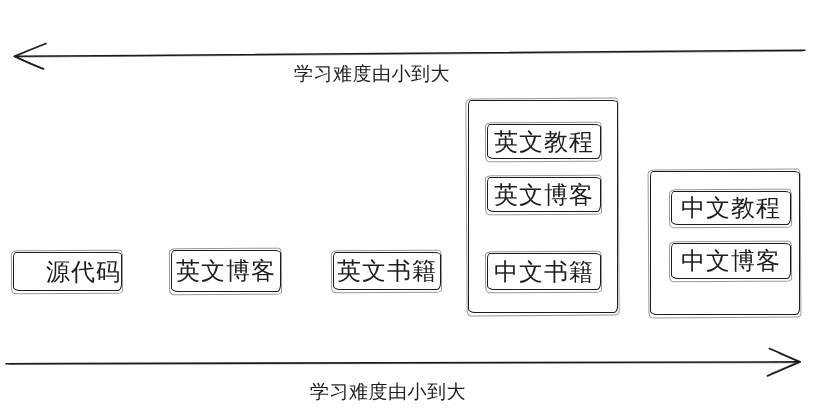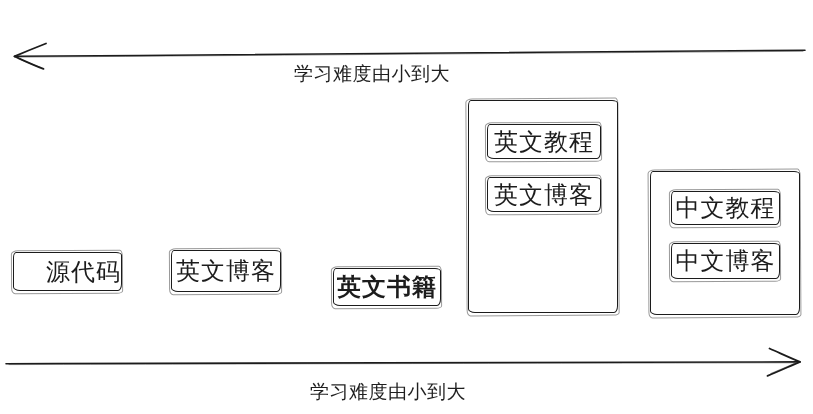--- a/index.html
+++ b/index.html
@@ -58,32 +58,32 @@
     letter-spacing: 1px;
     color: #1c1c1c;
   }
   .group {
     background: transparent;
   }
 
   
   #node-source-code   { left: 13px;  top: 252px; width: 109px; height: 39px; justify-content: flex-end; }
   #node-official-docs { left: 171px; top: 250px; width: 110px; height: 42px; }
-  #node-english-books { left: 333px; top: 268px; width: 108px; height: 38px; font-weight: bold; }
+  #node-english-books { left: 333px; top: 252px; width: 108px; height: 38px; }
 
   
   #group-1 { left: 468px; top: 100px; width: 150px; height: 213px; }
   #group-1 .node { position: absolute; left: 18px; width: 114px; }
   #node-english-tutorials { top: 23px;  height: 35px; }
   #node-english-blogs     { top: 76px;  height: 35px; }
   #node-chinese-books     { top: 152px; height: 37px; }
 
   
   #group-2 { left: 650px; top: 171px; width: 150px; height: 144px; }
-  #group-2 .node { position: absolute; left: 20px; width: 109px; }
+  #group-2 .node { position: absolute; left: 20px; width: 120px; }
   #node-chinese-tutorials { top: 19px; height: 34px; }
   #node-chinese-blogs     { top: 71px; height: 36px; }
 </style>
 </head>
 <body>
 
 <div id="diagram">
 
   <div class="axis-label top">学习难度由小到大</div>
 
@@ -118,20 +118,23 @@
     <span>英文书籍</span>
   </div>
 
   <div class="sketch group" id="group-1">
     <div class="sketch node" id="node-english-tutorials">
       <span>英文教程</span>
     </div>
     <div class="sketch node" id="node-english-blogs">
       <span>英文博客</span>
     </div>
+    <div class="sketch node" id="node-chinese-books">
+      <span>中文书籍</span>
+    </div>
   </div>
 
   <div class="sketch group" id="group-2">
     <div class="sketch node" id="node-chinese-tutorials">
       <span>中文教程</span>
     </div>
     <div class="sketch node" id="node-chinese-blogs">
       <span>中文博客</span>
     </div>
   </div>

